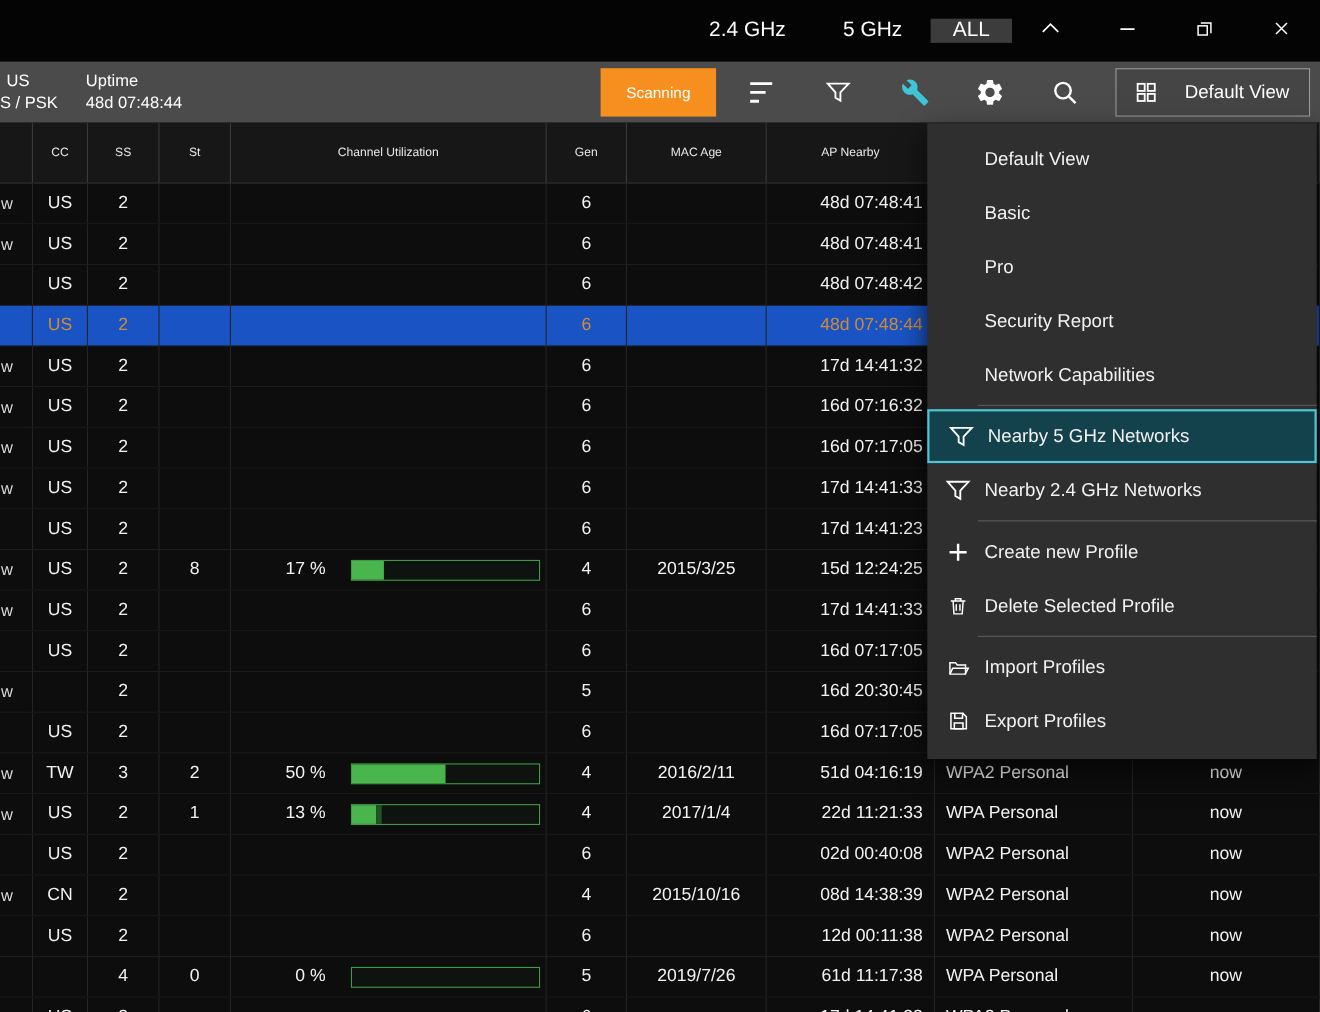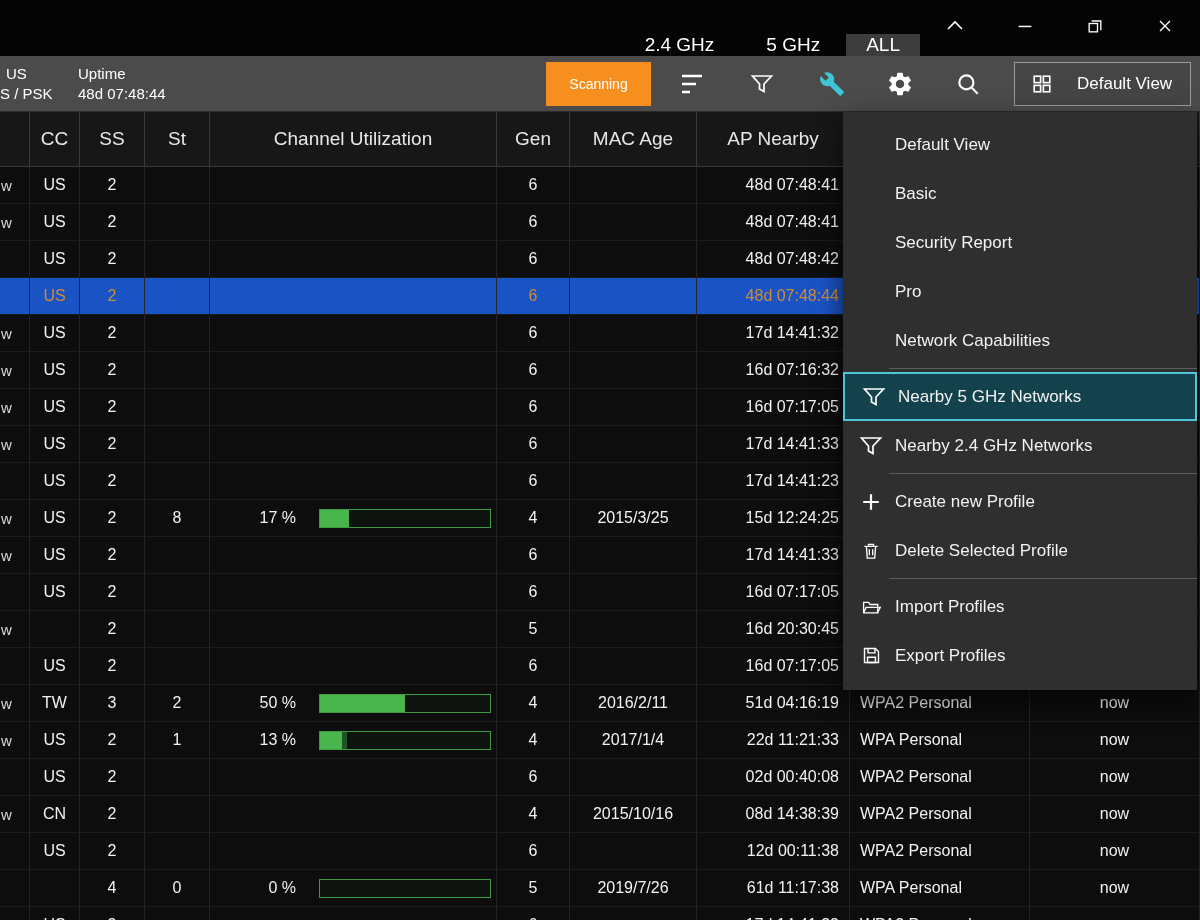--- a/index.html
+++ b/index.html
@@ -2,21 +2,21 @@
 <html><head>
 <meta charset="utf-8">
 <style>
   html,body{margin:0;padding:0;background:#000;}
   .app{position:relative;width:1200px;height:920px;background:#0d0d0d;overflow:hidden;
        font-family:"Liberation Sans",sans-serif;-webkit-font-smoothing:antialiased;}
 
   
   .titlebar{position:absolute;top:0;left:0;right:0;height:56px;background:#040404;
             display:flex;justify-content:flex-end;align-items:stretch;}
-  .bands{display:flex;align-items:flex-end;}
+  .bands{display:flex;align-items:center;}
   .band{display:flex;align-items:center;justify-content:center;color:#fff;font-size:19px;
         padding:0 26px;cursor:default;}
   .band.selected{background:#3c3c3c;padding:0 20px;}
   .win-controls{display:flex;align-items:stretch;}
   .win-btn{width:70px;display:flex;align-items:center;justify-content:center;color:#fff;}
 
   
   .toolbar{position:absolute;top:56px;left:0;right:0;height:56px;background:#4b4b4b;
            border-bottom:1px solid #2a2a2a;box-sizing:border-box;}
   .info{position:absolute;top:8px;color:#fff;font-size:15px;line-height:20px;white-space:nowrap;}
@@ -28,21 +28,21 @@
   .tool-icon{position:absolute;top:13px;width:34px;height:30px;display:flex;align-items:center;
              justify-content:center;color:#fff;}
   .view-btn{position:absolute;left:1014px;top:6px;width:177px;height:44px;border:1px solid #9b9b9b;
             background:#454545;display:flex;align-items:center;gap:11px;padding:0 13px;color:#fff;
             font-size:17px;box-sizing:border-box;}
 
   
   .thead{position:absolute;top:112px;left:0;width:1200px;height:55px;display:grid;
          grid-template-columns:30px 50px 65px 65px 287px 73px 127px 153px 180px 170px;
          background:#171717;border-bottom:1px solid #3a3a3a;box-sizing:border-box;}
-  .th{display:flex;align-items:center;justify-content:center;color:#e8e8e8;font-size:19px;
+  .th{display:flex;align-items:center;justify-content:center;color:#e8e8e8;font-size:11px;
       border-right:1px solid #3a3a3a;overflow:hidden;white-space:nowrap;}
   .tbody{position:absolute;top:167px;left:0;width:1200px;}
   .trow{display:grid;grid-template-columns:30px 50px 65px 65px 287px 73px 127px 153px 180px 170px;
         height:37px;box-sizing:border-box;border-bottom:1px solid #1c1c1c;background:#0d0d0d;}
   .trow.selected{background:#1a53c4;}
   .td{display:flex;align-items:center;justify-content:center;color:#f2f2f2;font-size:16px;
       border-right:1px solid #242424;box-sizing:border-box;overflow:hidden;white-space:nowrap;}
   .td.edge{justify-content:flex-start;padding-left:1px;font-size:15px;color:#d8d8d8;}
   .td.uptime{justify-content:flex-end;padding-right:10px;}
   .td.security{justify-content:flex-start;padding-left:10px;}
@@ -443,25 +443,25 @@
       <div class="menu-item">
         <span class="mi-icon"></span>
         <span>Default View</span>
       </div>
       <div class="menu-item">
         <span class="mi-icon"></span>
         <span>Basic</span>
       </div>
       <div class="menu-item">
         <span class="mi-icon"></span>
+        <span>Pro</span>
+      </div>
+      <div class="menu-item">
+        <span class="mi-icon"></span>
         <span>Security Report</span>
-      </div>
-      <div class="menu-item">
-        <span class="mi-icon"></span>
-        <span>Pro</span>
       </div>
       <div class="menu-item">
         <span class="mi-icon"></span>
         <span>Network Capabilities</span>
       </div>
       <div class="menu-sep"></div>
       <div class="menu-item hl">
         <span class="mi-icon">
           <svg width="24" height="24" viewBox="0 0 24 24" fill="none" stroke="currentColor" stroke-width="1.7">
             <path d="M2.5 4h19L14 12v7.5l-4.5-2.6V12z"></path>

